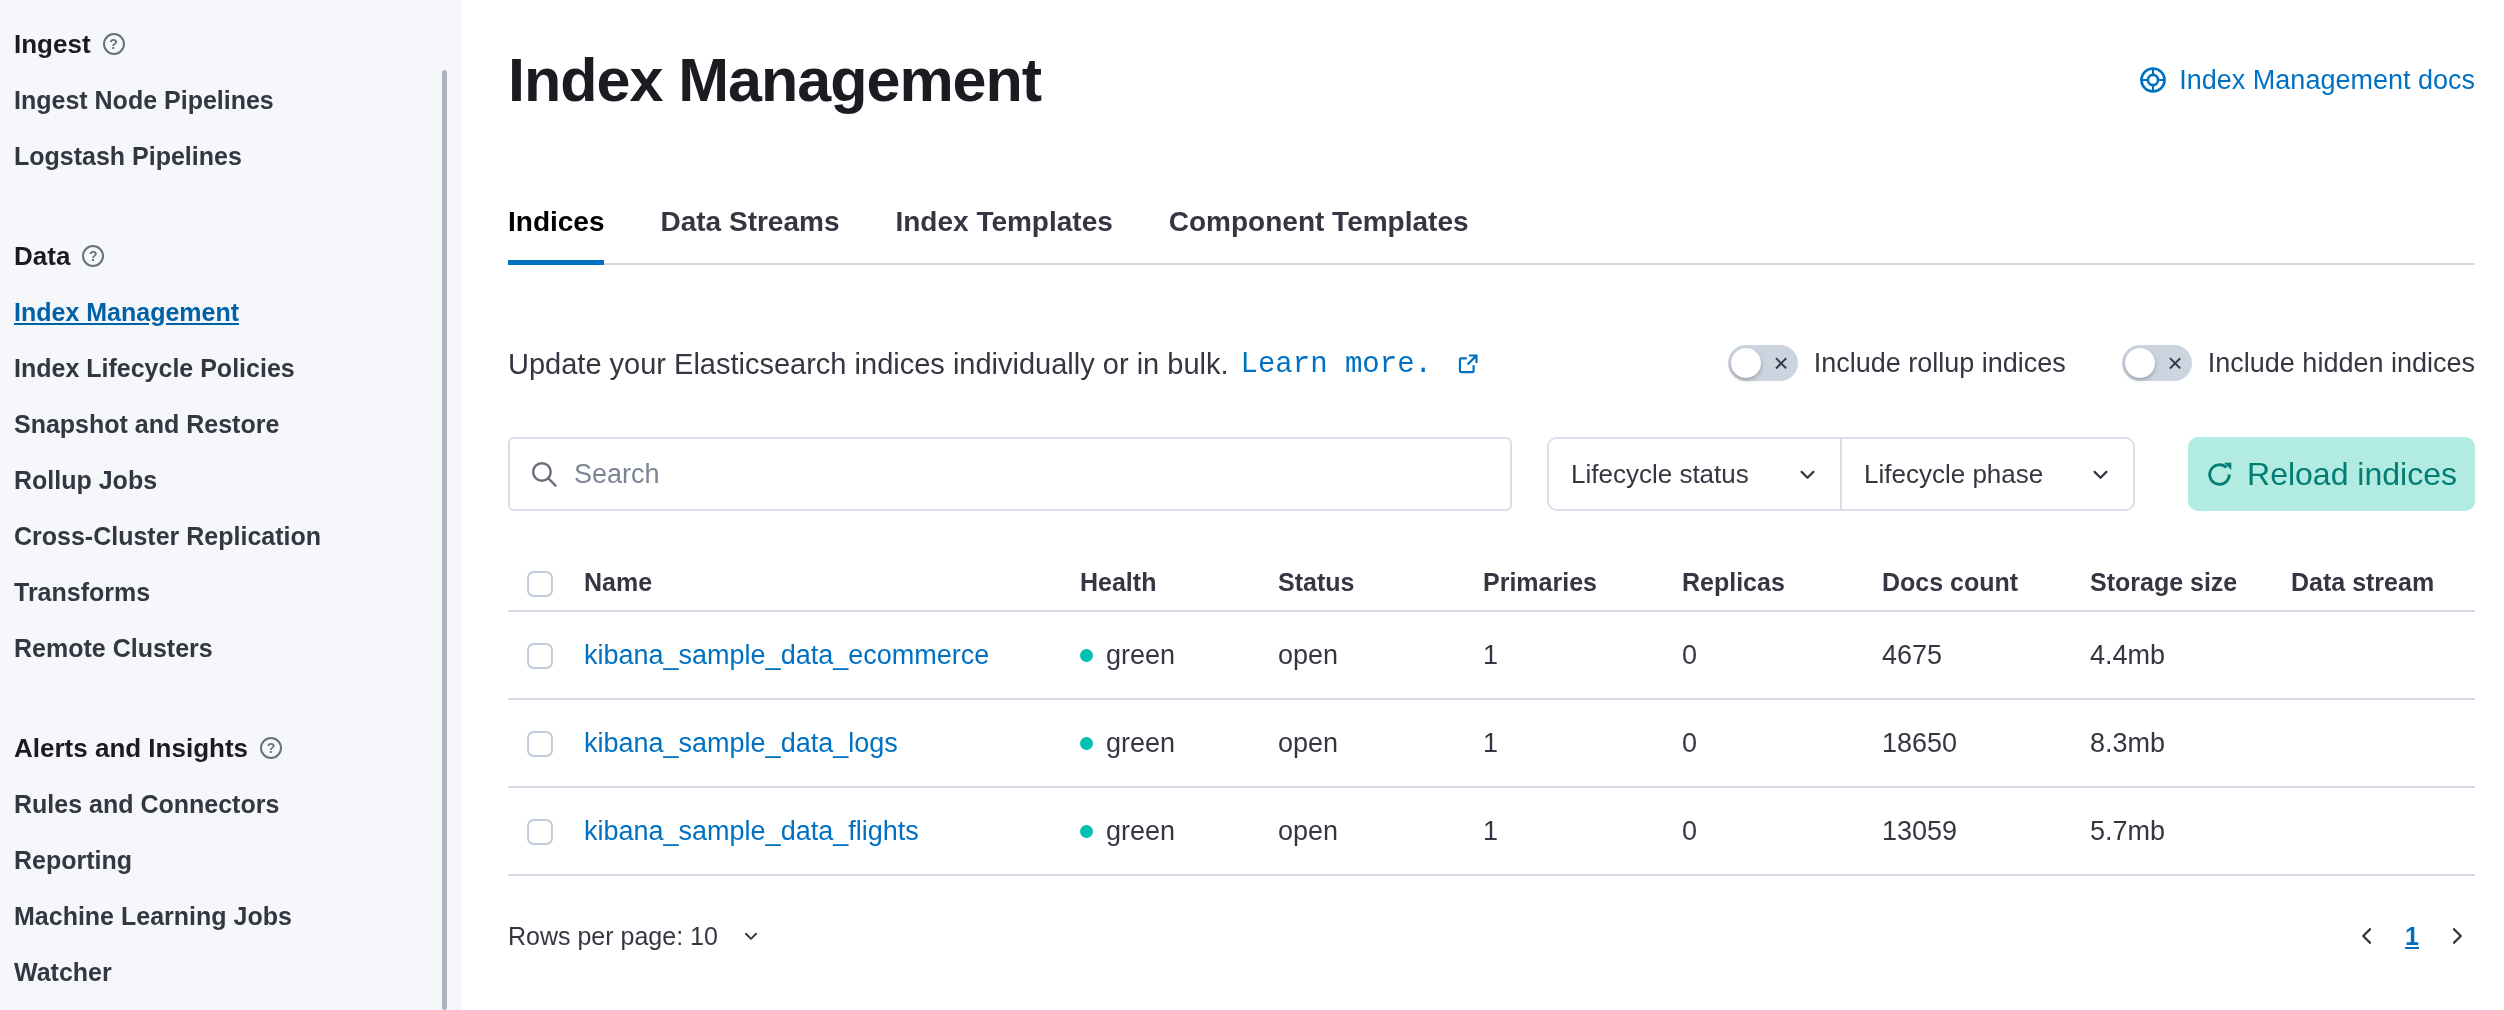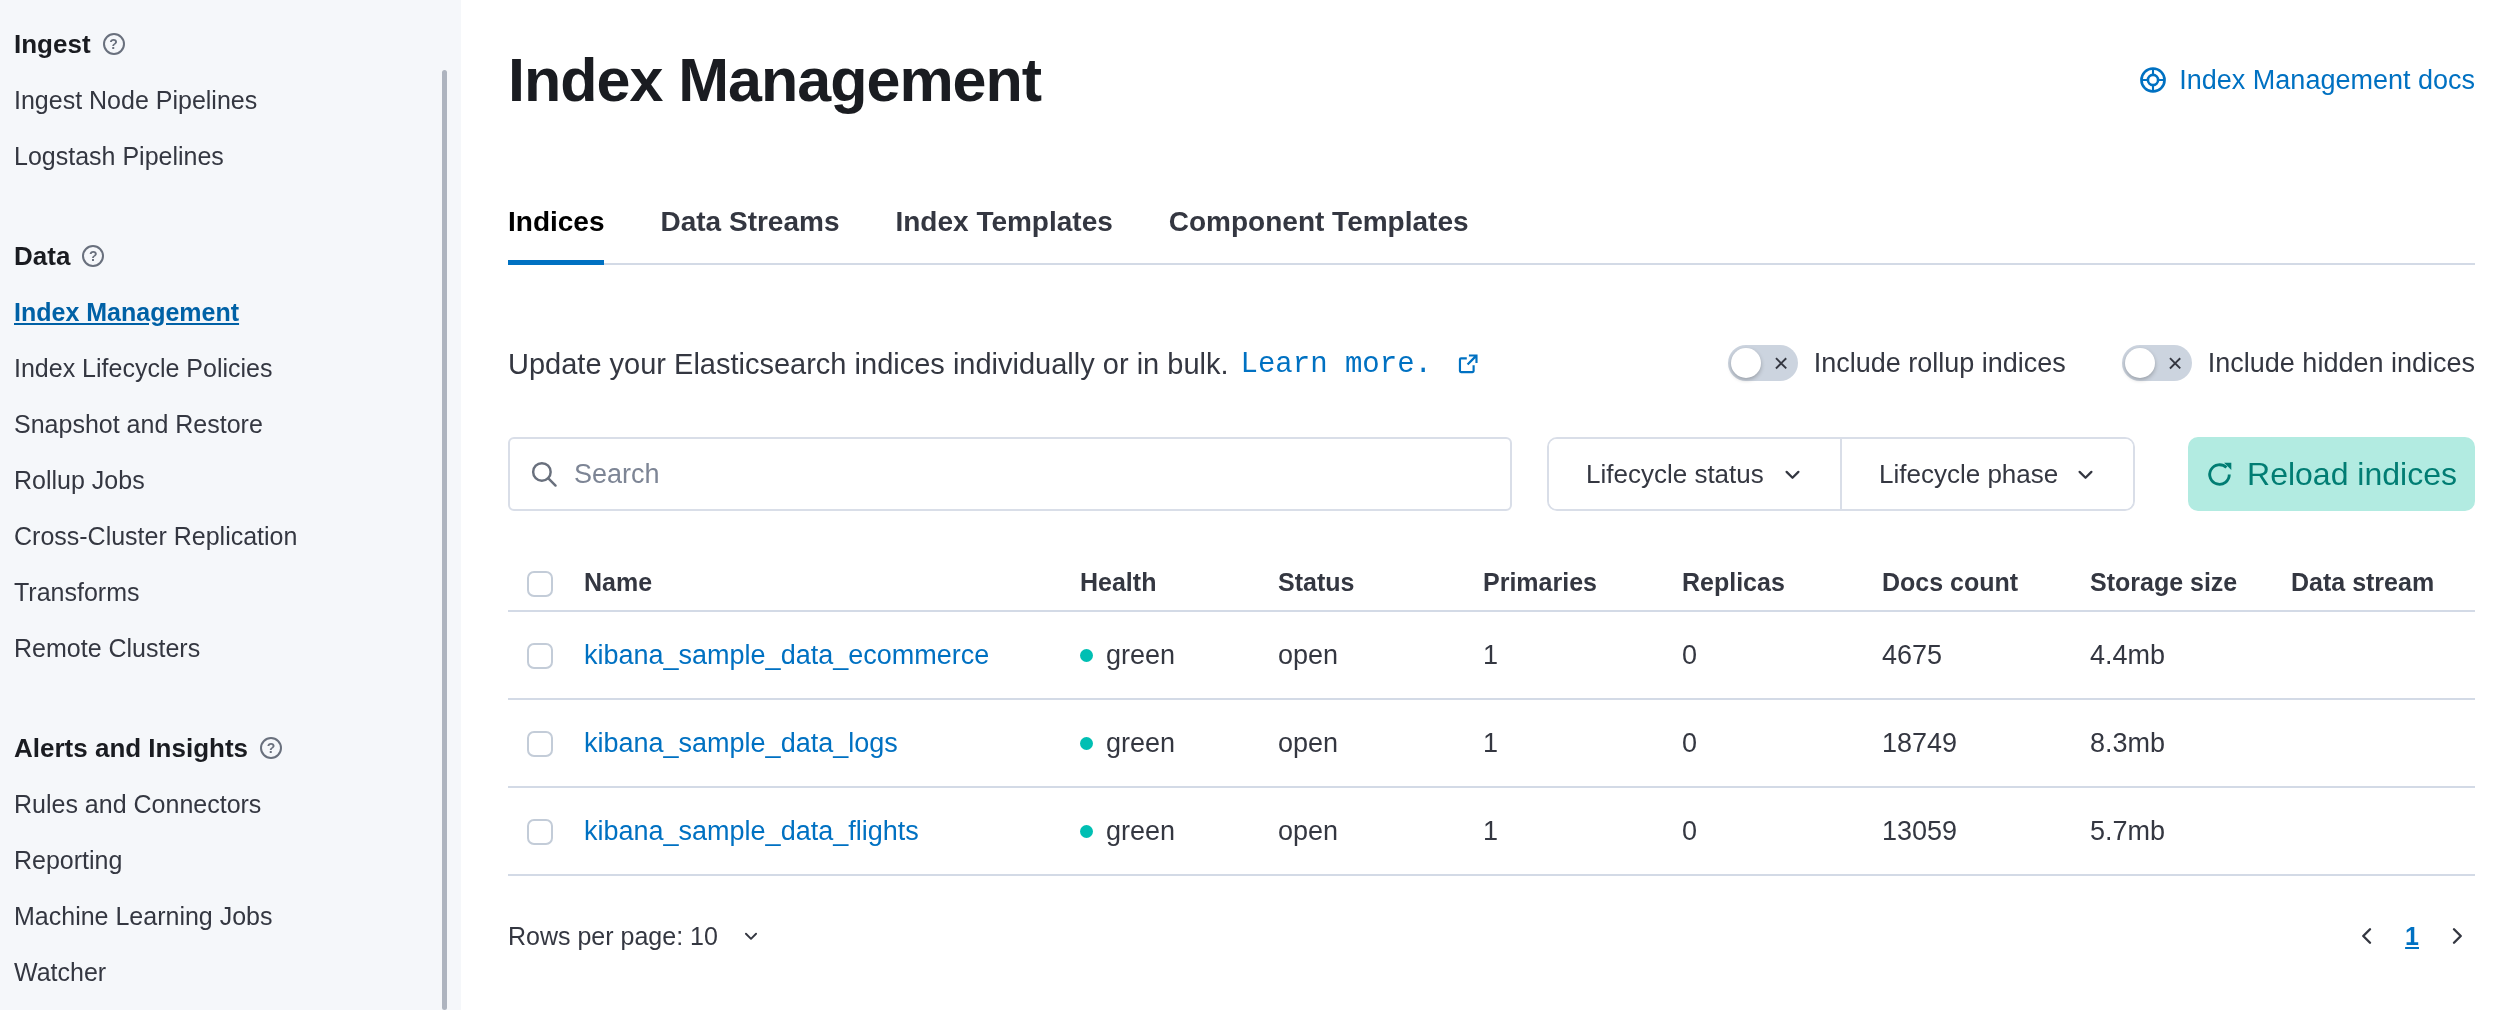--- a/index.html
+++ b/index.html
@@ -5,21 +5,21 @@
   *{margin:0;padding:0;box-sizing:border-box;}
   html,body{width:2504px;height:1010px;}
   body{display:flex;font-family:"Liberation Sans","DejaVu Sans",sans-serif;background:#fff;color:#343741;overflow:hidden;}
   a{text-decoration:none;cursor:pointer;}
   button{font-family:inherit;cursor:pointer;}
 
   
   .sidebar{position:relative;flex:0 0 461px;height:100%;background:#f5f7fa;padding:16px 40px 0 14px;}
   .nav-header{display:flex;align-items:center;gap:12px;height:56px;font-size:26px;font-weight:700;color:#1a1c21;}
   .q-circle{display:inline-flex;align-items:center;justify-content:center;width:22px;height:22px;border:2px solid #69707d;border-radius:50%;font-size:14px;font-weight:700;color:#69707d;}
-  .nav-item{display:flex;align-items:center;height:56px;font-size:25px;color:#343741;cursor:pointer;}
+  .nav-item{display:flex;align-items:center;height:56px;font-size:25px;color:#343741;cursor:pointer;font-weight:bold;}
   .nav-section{margin-bottom:44px;}
   .nav-item.active{color:#0061a6;font-weight:700;text-decoration:underline;}
   .sidebar-scrollbar{position:absolute;top:70px;bottom:0;right:14px;width:5px;border-radius:3px;background:#aeb4bf;}
 
   
   .main{flex:1;padding:40px 29px 0 47px;min-width:0;}
   .page-header{display:flex;align-items:center;justify-content:space-between;height:80px;}
   h1{font-size:61px;font-weight:700;color:#1a1c21;letter-spacing:-1px;}
   .docs-link{display:flex;align-items:center;gap:12px;color:#0071c2;font-size:27px;font-weight:500;}
 
@@ -36,21 +36,21 @@
   .toggle-label{font-size:27px;}
   .switch{position:relative;width:70px;height:36px;border-radius:18px;background:#ccd4df;cursor:pointer;flex:0 0 auto;}
   .switch-thumb{position:absolute;top:3px;left:3px;width:30px;height:30px;border-radius:50%;background:#fff;box-shadow:0 2px 4px rgba(0,0,0,.25);}
   .switch-x{position:absolute;top:50%;right:9px;transform:translateY(-50%);font-size:26px;line-height:1;color:#343741;}
 
   .controls-row{display:flex;margin-top:56px;height:74px;}
   .search-box{flex:1;display:flex;align-items:center;gap:16px;padding:0 20px;background:#fff;border:2px solid #d9dee8;border-radius:6px;}
   .search-box input{flex:1;border:none;outline:none;font-size:27px;color:#343741;background:transparent;font-family:inherit;}
   .search-box input::placeholder{color:#7d8595;}
   .filter-group{display:flex;width:588px;margin-left:35px;border:2px solid #d9dee8;border-radius:10px;overflow:hidden;background:#fff;}
-  .filter-btn{flex:1;display:flex;align-items:center;justify-content:space-between;padding:0 37px;background:#fff;border:none;font-size:26px;color:#343741;}
+  .filter-btn{flex:1;display:flex;align-items:center;justify-content:space-between;padding:0 22px;background:#fff;border:none;font-size:26px;color:#343741;}
   .filter-btn:first-child{border-right:2px solid #d9dee8;}
   .reload-btn{width:287px;margin-left:53px;display:flex;align-items:center;justify-content:center;gap:14px;background:#b2ebe1;color:#017d73;border:none;border-radius:10px;font-size:32px;font-weight:500;}
 
   .tbl{margin-top:44px;}
   .tbl-header,.tbl-row{display:grid;grid-template-columns:76px 496px 198px 205px 199px 200px 208px 201px 1fr;align-items:center;}
   .tbl-header{height:57px;border-bottom:2px solid #d3dae6;font-size:25px;font-weight:700;color:#343741;}
   .tbl-row{height:88px;border-bottom:2px solid #d3dae6;font-size:27px;color:#343741;}
   .cell{padding-right:16px;white-space:nowrap;overflow:hidden;}
   .cb-cell{padding-left:19px;}
   .checkbox{display:inline-block;width:26px;height:26px;border:2px solid #c3ccd8;border-radius:7px;background:#fff;vertical-align:middle;cursor:pointer;}
@@ -216,21 +216,21 @@
     <div class="tbl-row">
       <div class="cell cb-cell"><span class="checkbox"></span></div>
       <div class="cell"><a class="idx-link">kibana_sample_data_logs</a></div>
       <div class="cell health-cell">
         <span class="dot"></span>
         <span>green</span>
       </div>
       <div class="cell">open</div>
       <div class="cell">1</div>
       <div class="cell">0</div>
-      <div class="cell">18749</div>
+      <div class="cell">18650</div>
       <div class="cell">8.3mb</div>
       <div class="cell"></div>
     </div>
 
     <div class="tbl-row">
       <div class="cell cb-cell"><span class="checkbox"></span></div>
       <div class="cell"><a class="idx-link">kibana_sample_data_flights</a></div>
       <div class="cell health-cell">
         <span class="dot"></span>
         <span>green</span>

